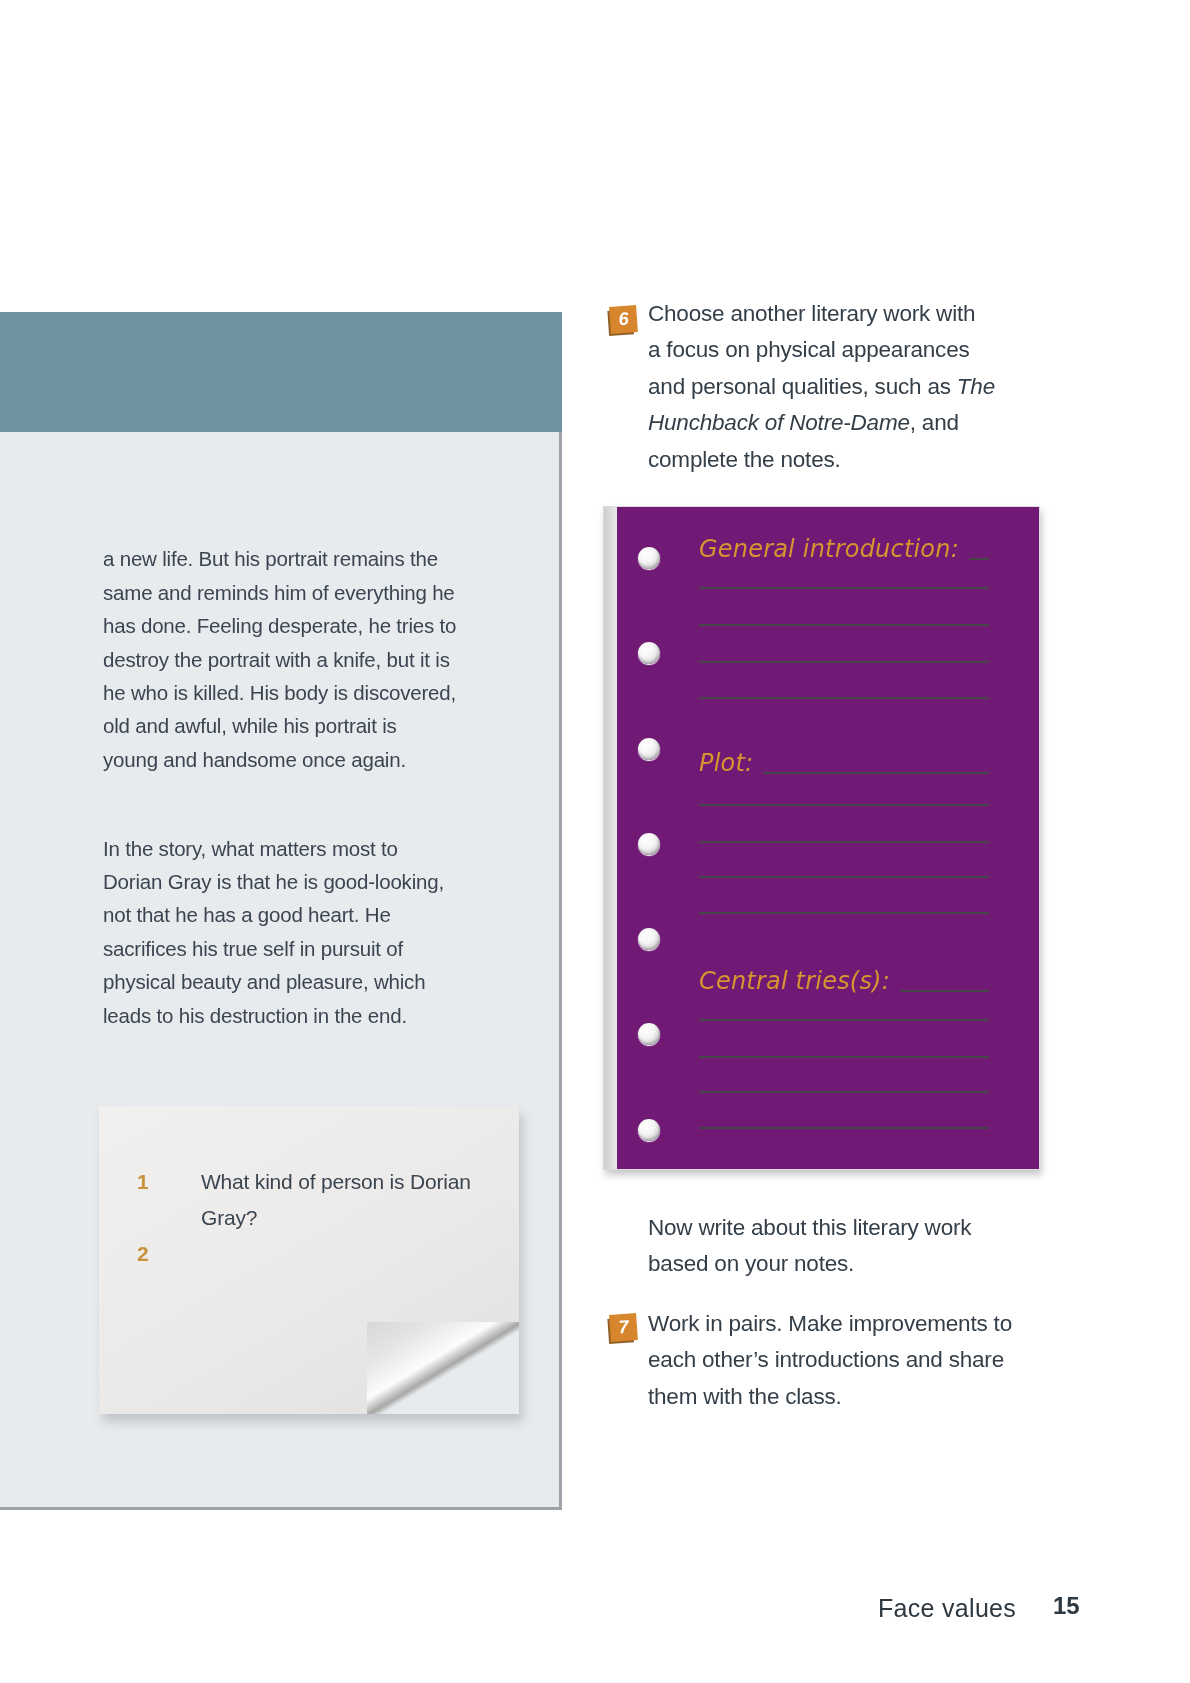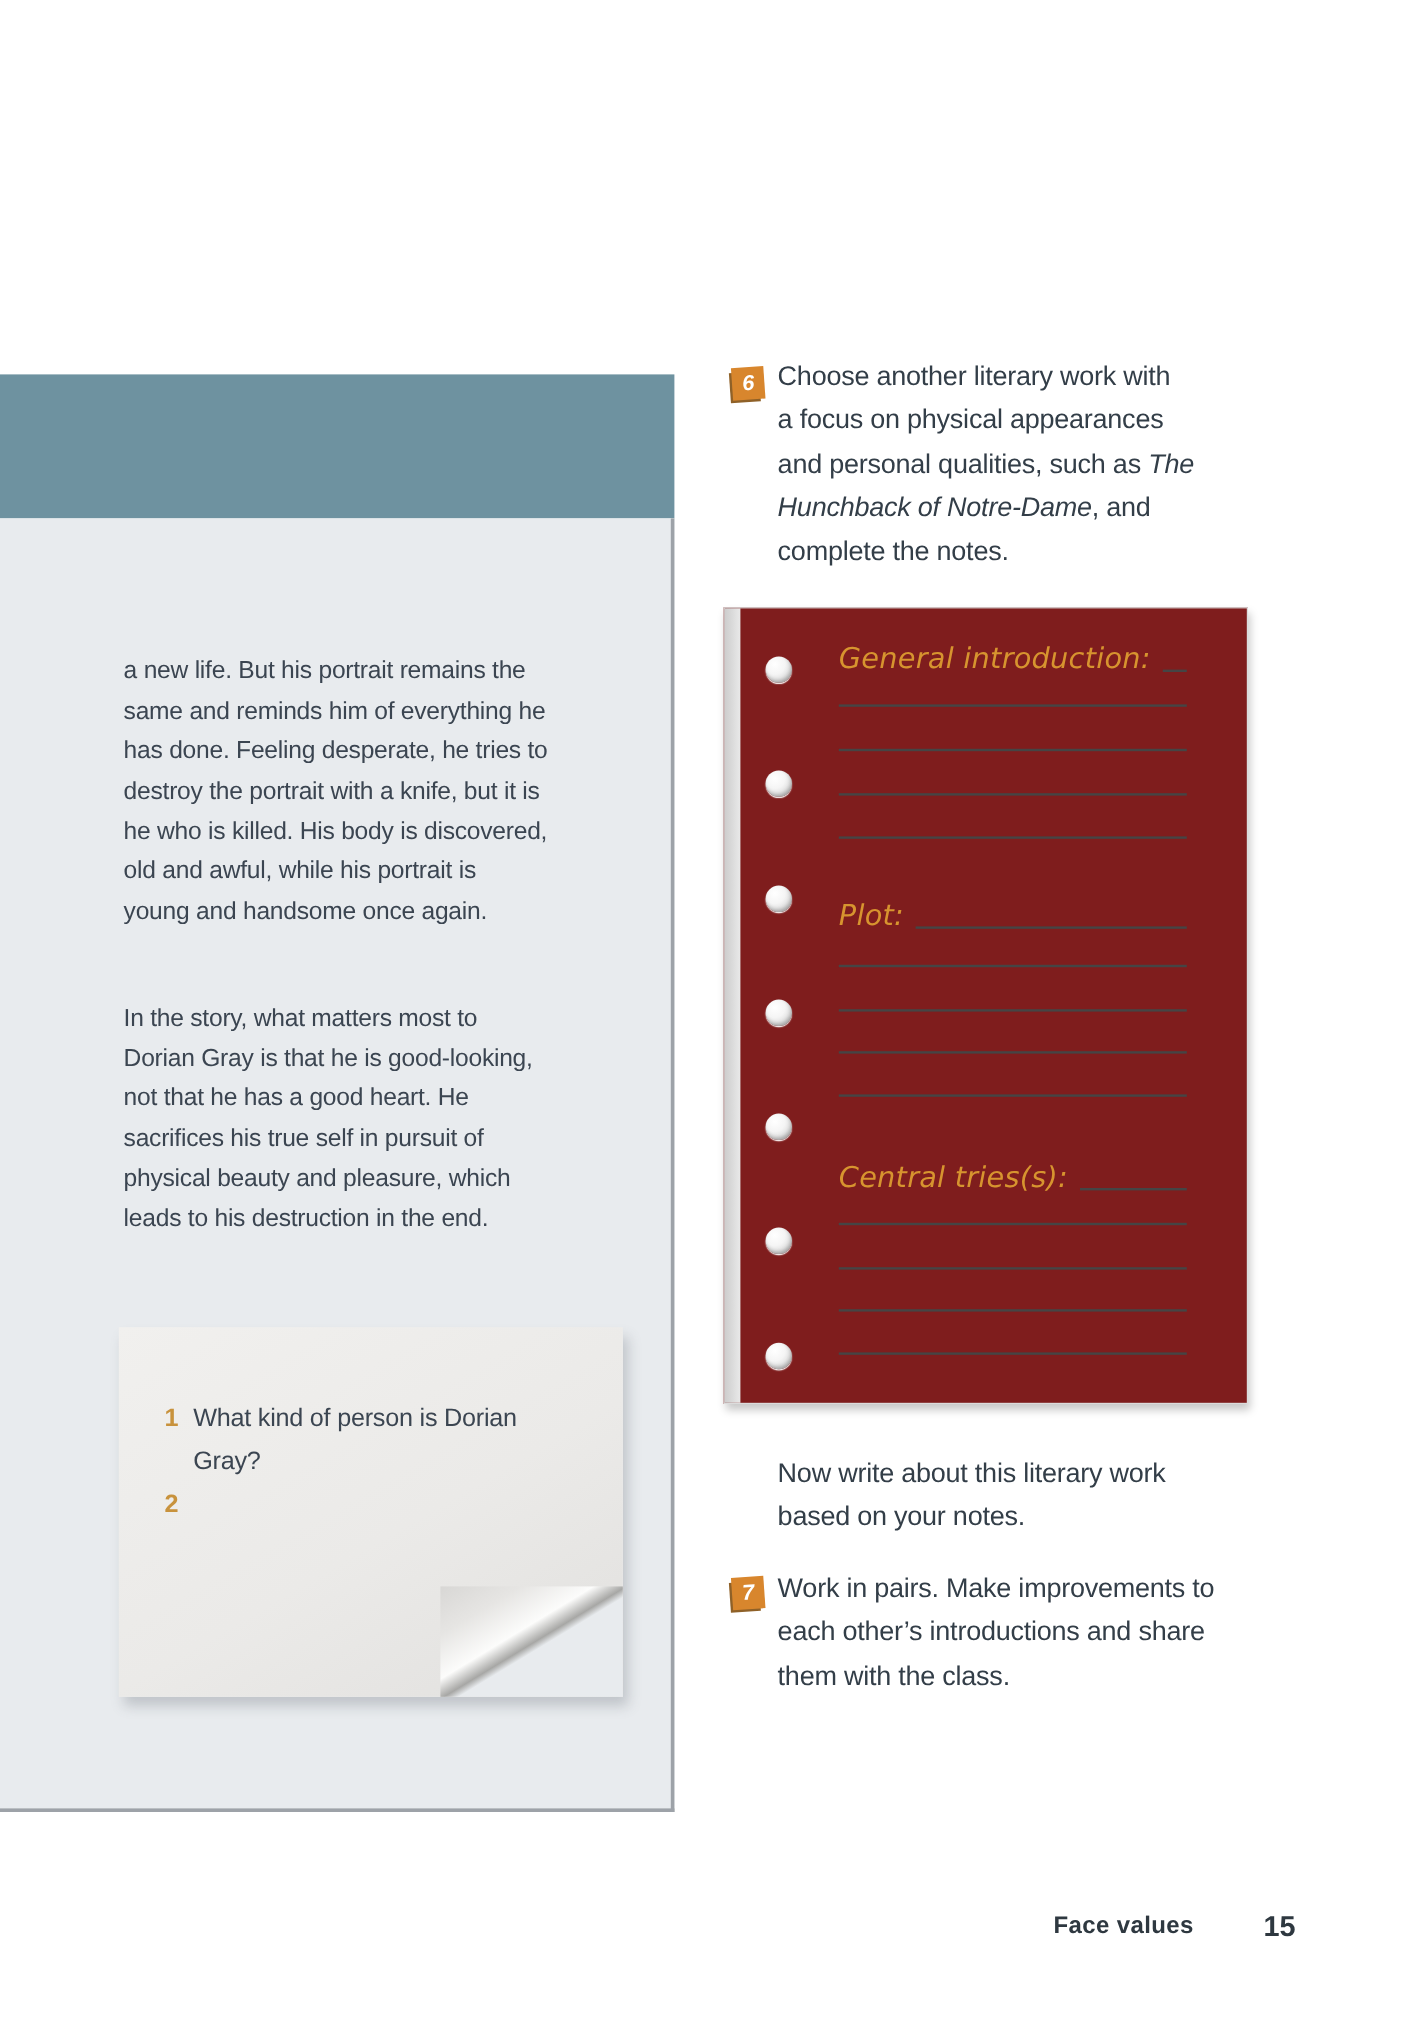--- a/index.html
+++ b/index.html
@@ -34,21 +34,21 @@
     position:absolute;right:0;bottom:0;width:152px;height:92px;
     background:linear-gradient(to top left,
       #E8EBEE 0%, #E8EBEE 45%, #a7a7a5 49%, #fcfcfb 58%, #e6e5e3 78%, #d8d7d5 100%);
   }
   .questions{
     position:absolute;left:38px;top:58px;width:340px;
     font-size:21px;line-height:36px;color:#3B4551;
   }
   .q{display:flex;margin:0;}
   .q-num{color:#C8923C;font-weight:bold;width:24px;flex:0 0 24px;}
-  .q-text{white-space:pre-line;letter-spacing:-0.2px;}
+  .q-text{white-space:pre-line;letter-spacing:-0.2px;margin-left:40px;}
   
   .badge{
     position:absolute;width:27px;height:27px;background:#D8862D;
     color:#fff;font-weight:bold;font-style:italic;font-size:18px;
     display:flex;align-items:center;justify-content:center;
     transform:rotate(-4deg);
     box-shadow:-3px 3px 0 -1px #8F6128;
   }
   .badge-6{left:610px;top:306px;}
   .badge-7{left:610px;top:1314px;}
@@ -57,21 +57,21 @@
     font-size:22.5px;line-height:36.4px;color:#333E48;
     white-space:pre-line;letter-spacing:-0.2px;
   }
   .ex6{top:296px;}
   .followup{top:1210px;}
   .ex7{top:1306px;width:412px;}
   .it{font-style:italic;}
   
   .card{
     position:absolute;left:603px;top:506px;width:437px;height:664px;
-    background:#7f1d1d;border:1px solid #dcdcdc;
+    background:#701a75;border:1px solid #dcdcdc;
     box-shadow:2px 5px 7px rgba(0,0,0,0.22);
     box-sizing:border-box;
   }
   .spine{
     position:absolute;left:0;top:0;width:13px;height:100%;
     background:linear-gradient(to right,#cdcdcd,#e9e9e9);
   }
   .hole{
     position:absolute;left:34px;width:22px;height:22px;border-radius:50%;
     background:radial-gradient(circle at 35% 30%, #ffffff 0%, #f5f5f5 40%, #d7d7d7 75%, #c3c3c3 100%);
@@ -87,21 +87,21 @@
     flex:1;margin-left:10px;margin-bottom:3px;
     border-bottom:2px solid #454545;height:10px;
   }
   .rule{
     position:absolute;left:95px;width:290px;height:0;
     border-bottom:2px solid #454545;
   }
   
   .footer-section{
     position:absolute;left:878px;top:1594px;
-    font-size:20px;font-weight:bold;color:#2E3840;letter-spacing:0.3px;
+    font-size:25px;font-weight:normal;color:#2E3840;letter-spacing:0.3px;
   }
   .footer-page{
     position:absolute;left:1053px;top:1592px;
     font-size:24px;font-weight:bold;color:#2E3840;
   }
 </style>
 </head>
 <body>
 
 <div class="band"></div>

